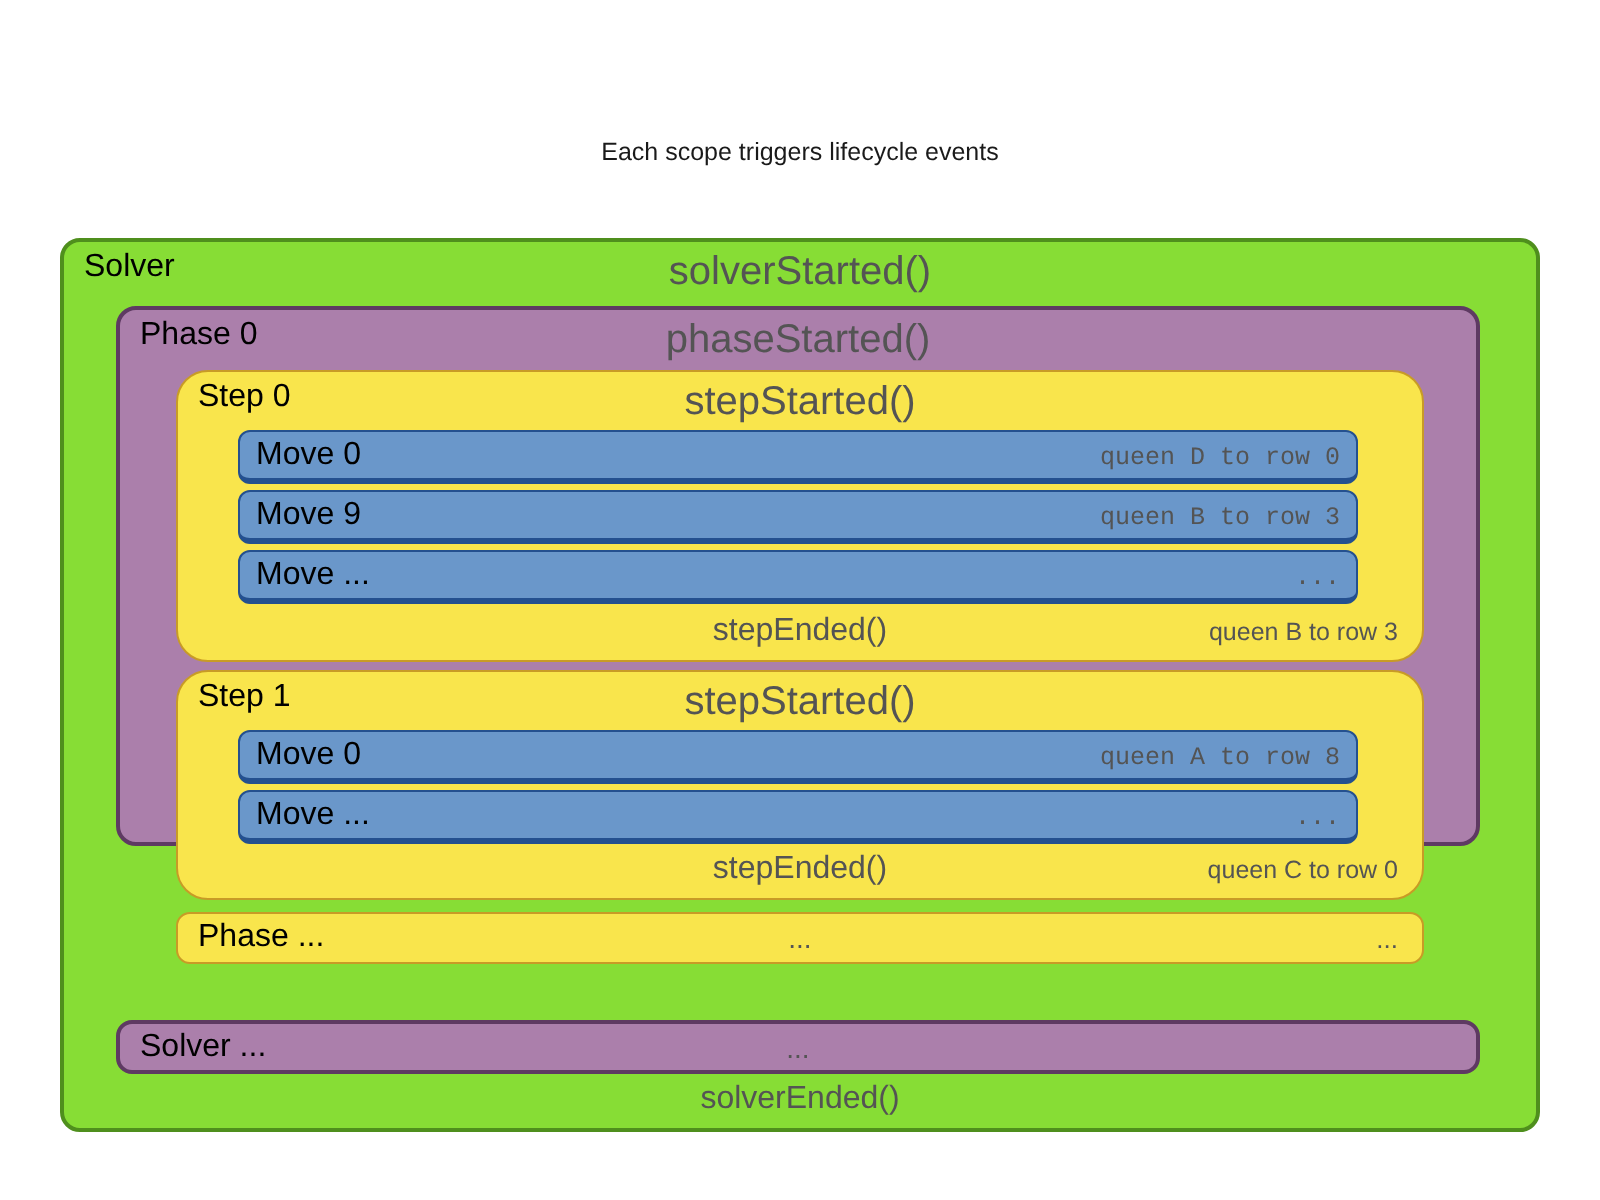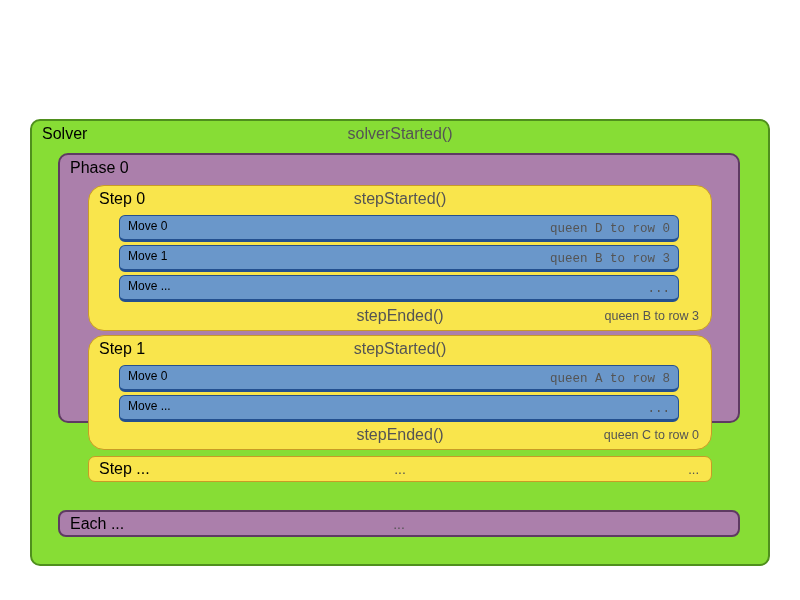--- a/index.html
+++ b/index.html
@@ -31,54 +31,56 @@
   .step0{top:30px;height:146px;}
   .step1{top:180px;height:115px;padding-left:20px;}
   .step-more{left:28px;top:301px;width:624px;height:26px;background:var(--step-fill);
     border:1.5px solid var(--step-border);border-radius:7px;}
   .moves{position:absolute;left:30px;top:29px;width:560px;}
   .move{position:relative;height:27px;margin-bottom:3px;background:var(--move-fill);
     border:1.5px solid var(--move-border);border-bottom-width:3px;border-radius:6px;}
 
   .hdr-label{position:absolute;left:10px;top:4px;font-size:16px;color:var(--label-text);white-space:nowrap;}
   .hdr-event{position:absolute;left:0;top:4px;width:100%;text-align:center;
-    font-size:16px;color:var(--event-text);white-space:nowrap;}
+    font-size:20px;color:var(--event-text);white-space:nowrap;}
   .ftr-event{position:absolute;left:0;bottom:5px;width:100%;text-align:center;
     font-size:16px;color:var(--event-text);}
   .ftr-note{position:absolute;right:12px;bottom:7px;font-size:12.5px;color:var(--event-text);}
-  .move-label{position:absolute;left:8px;top:3px;font-size:12px;color:var(--label-text);}
+  .move-label{position:absolute;left:8px;top:3px;font-size:16px;color:var(--label-text);}
   .move-note{position:absolute;right:8px;top:6px;font-size:12.5px;color:var(--event-text);font-family:Liberation Mono, monospace;}
   .row-center{position:absolute;left:0;top:4px;width:100%;text-align:center;
     font-size:14px;color:var(--event-text);}
   .row-right{position:absolute;right:12px;top:5px;font-size:13px;color:var(--event-text);}
   .row-label{position:absolute;left:10px;top:3px;font-size:16px;color:var(--label-text);}
 </style>
 </head>
 <body>
 
 <div id="stage">
 
+  <div class="page-subtitle">Each scope triggers lifecycle events</div>
 
   <div class="box solver">
     <span class="hdr-label">Solver</span>
     <span class="hdr-event">solverStarted()</span>
 
     <div class="box phase0">
       <span class="hdr-label">Phase 0</span>
+      <span class="hdr-event">phaseStarted()</span>
 
       <div class="box step step0">
         <span class="hdr-label">Step 0</span>
         <span class="hdr-event">stepStarted()</span>
         <div class="moves">
           <div class="move">
             <span class="move-label">Move 0</span>
             <span class="move-note">queen D to row 0</span>
           </div>
           <div class="move">
-            <span class="move-label">Move 1</span>
+            <span class="move-label">Move 9</span>
             <span class="move-note">queen B to row 3</span>
           </div>
           <div class="move">
             <span class="move-label">Move ...</span>
             <span class="move-note">...</span>
           </div>
         </div>
         <span class="ftr-event">stepEnded()</span>
         <span class="ftr-note">queen B to row 3</span>
       </div>
@@ -94,27 +96,28 @@
           <div class="move">
             <span class="move-label">Move ...</span>
             <span class="move-note">...</span>
           </div>
         </div>
         <span class="ftr-event">stepEnded()</span>
         <span class="ftr-note">queen C to row 0</span>
       </div>
 
       <div class="box step-more">
-        <span class="row-label">Step ...</span>
+        <span class="row-label">Phase ...</span>
         <span class="row-center">...</span>
         <span class="row-right">...</span>
       </div>
 
     </div>
 
     <div class="box phase-more">
-      <span class="row-label">Each ...</span>
+      <span class="row-label">Solver ...</span>
       <span class="row-center">...</span>
     </div>
 
+    <span class="ftr-event">solverEnded()</span>
   </div>
 
 </div>
 
 </body></html>

